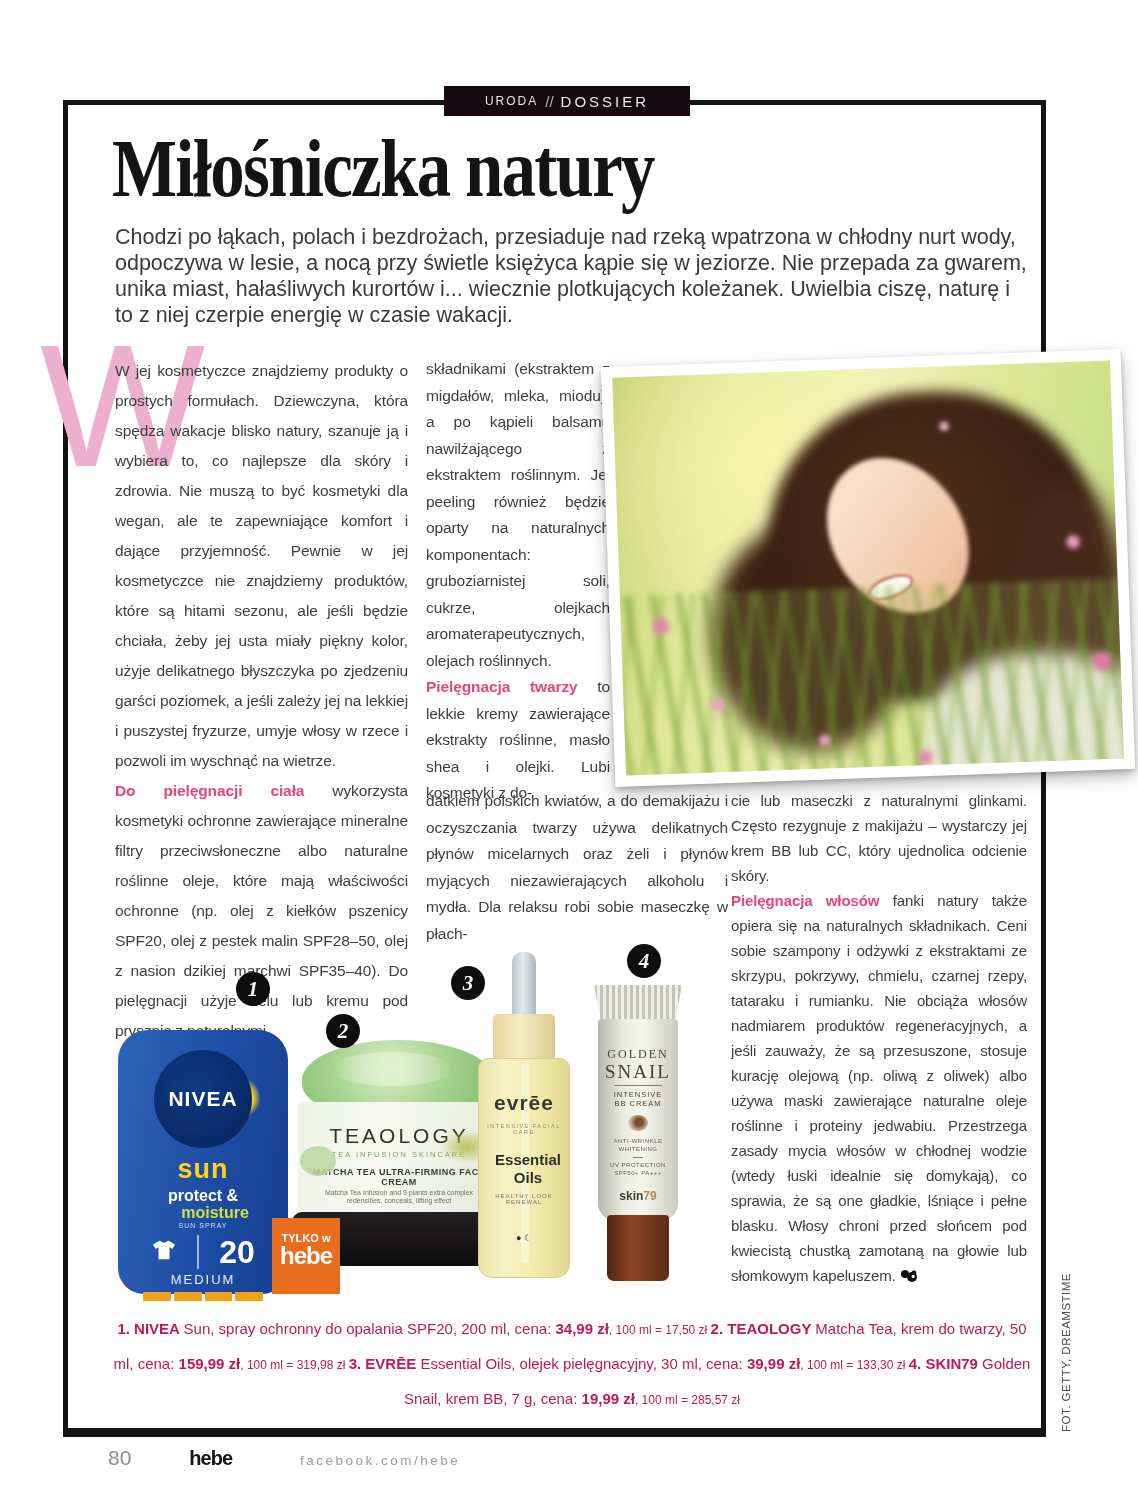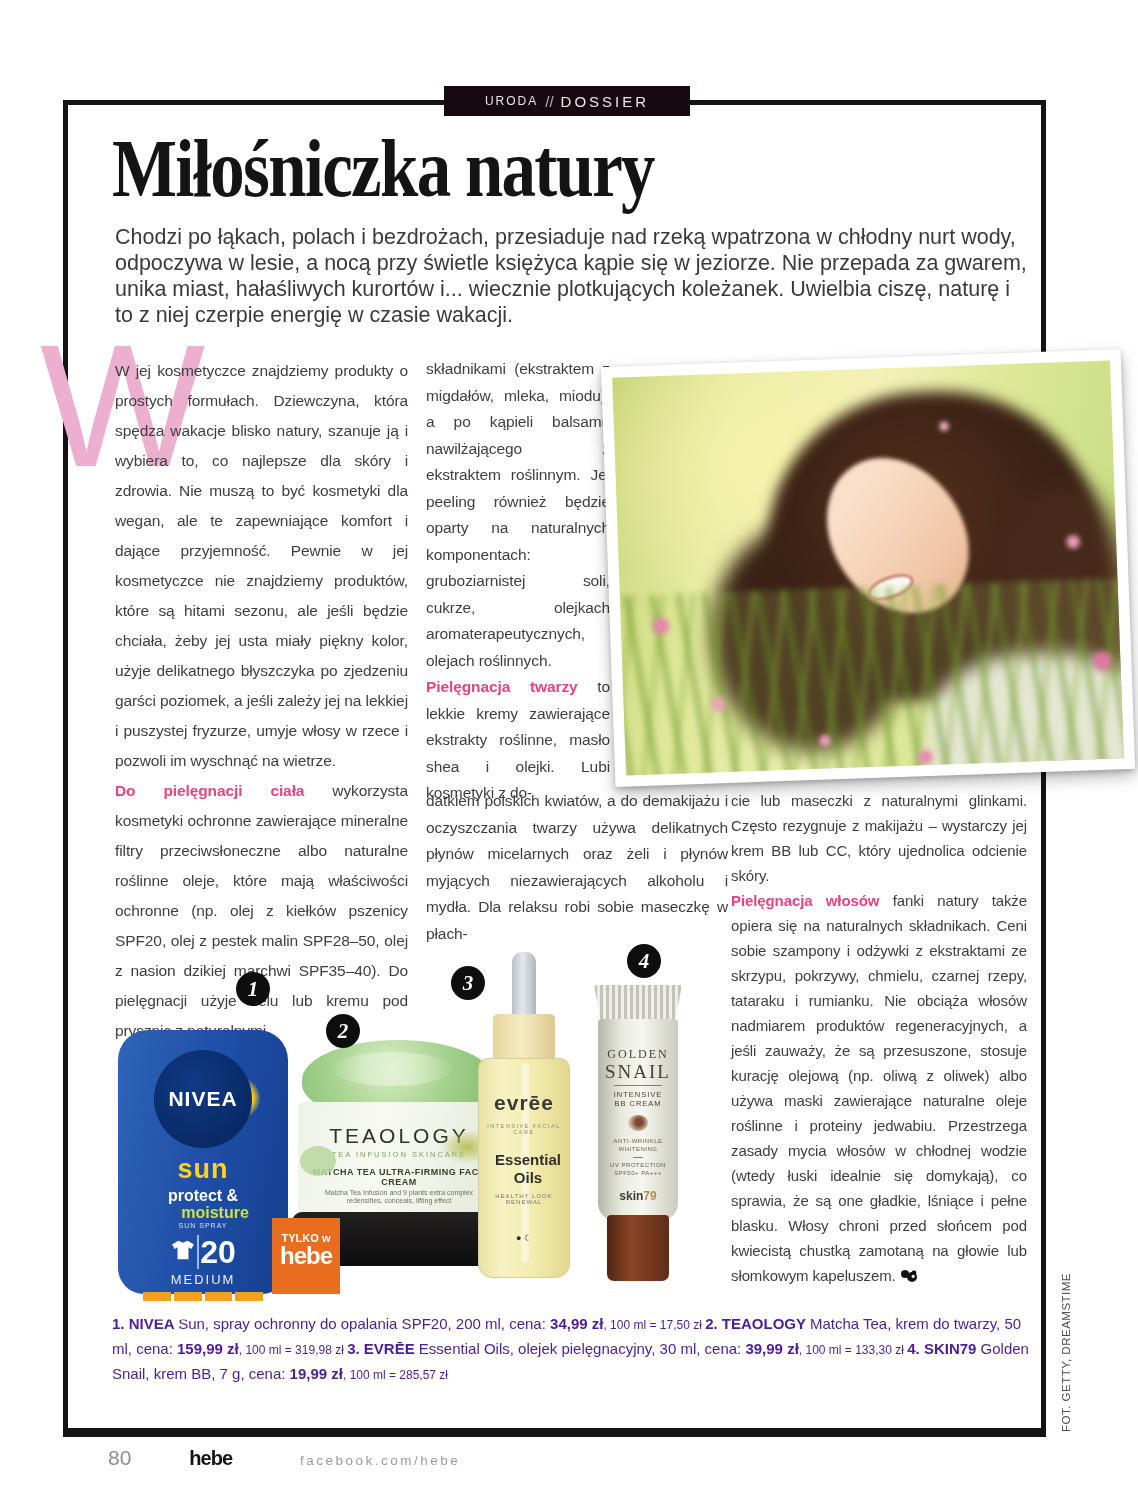--- a/index.html
+++ b/index.html
@@ -106,21 +106,21 @@
     color:#fff; font-weight:bold; font-size:21px; letter-spacing:1px; }
   #nivea .sun-word { position:absolute; left:0; top:124px; width:100%; text-align:center;
     color:#ffd21c; font-size:27px; font-weight:bold; letter-spacing:1px; }
   #nivea .l1 { position:absolute; left:0; top:157px; width:100%; text-align:center;
     color:#fff; font-size:16px; font-weight:bold; line-height:17px; }
   #nivea .l2 { position:absolute; left:0; top:174px; width:100%; text-align:center;
     color:#cde048; font-size:16px; font-weight:bold; line-height:17px;padding-left:24px; }
   #nivea .l3 { position:absolute; left:0; top:192px; width:100%; text-align:center;
     color:#cfe0ff; font-size:7px; letter-spacing:1px; }
   #nivea .spf-row { position:absolute; left:0; top:202px; width:100%; height:40px;
-    display:flex; align-items:center; justify-content:center; gap:1px; }
+    display:flex; align-items:center; justify-content:center; gap:20px; }
   #nivea .spf-div { width:2px; height:34px; background:#9fb6e6; }
   #nivea .spf { color:#fff; font-size:32px; font-weight:bold; }
   #nivea .medium { position:absolute; left:0; top:242px; width:100%; text-align:center;
     color:#e8efff; font-size:13px; letter-spacing:2px; }
   #nivea .strip { position:absolute; left:25px; top:262px; width:120px; height:9px; display:flex; gap:3px; }
   #nivea .strip i { flex:1; background:#f0a21a; }
   #nivea .micro { position:absolute; left:35px; top:277px; width:100px; height:14px;
     background:repeating-linear-gradient(rgba(255,255,255,.55) 0 1px, transparent 1px 4px); }
 
   
@@ -186,22 +186,22 @@
     background:radial-gradient(circle at 55% 45%, #7a4a2e 25%, #a9836a 45%, #d9c9b8 70%); }
   #skin79 .f { font-size:6px; letter-spacing:.5px; line-height:7.5px; color:#6b5a4a; }
   #skin79 .fgap { margin-top:7px; }
   #skin79 .dash { width:10px; height:1px; background:#8a7a68; margin:4px auto; }
   #skin79 .brand { font-size:12px; font-weight:bold; margin-top:12px; color:#3c3c38; }
   #skin79 .brand i { font-style:normal; color:#b98a4a; }
   #skin79 .cap { position:absolute; left:15px; top:230px; width:62px; height:66px;
     background:linear-gradient(90deg,#4f2512,#8a4526 40%,#5f2c16); border-radius:4px 4px 7px 7px; }
 
   
-  #caption { position:absolute; left:112px; top:1312px; width:920px; text-align:left;
-    color:#4c1d95; font-size:15px; line-height:24px; z-index:1; }
+  #caption { position:absolute; left:112px; top:1312px; width:920px; text-align:center;
+    color:#be185d; font-size:15px; line-height:34px; z-index:1; }
   #caption .seg-b { font-weight:bold; }
   #caption .seg-s { font-size:12px; }
   #footer { position:absolute; left:108px; top:1446px; display:flex; align-items:baseline; z-index:1;gap:44px; }
   #footer .pg { color:#8e8e8e; font-size:21px; }
   #footer .logo { color:#141414; font-size:20px; font-weight:bold; letter-spacing:-1px; margin-left:14px; }
   #footer .url { color:#9b9b9b; font-size:13.5px; letter-spacing:2.5px; margin-left:24px; }
   #credit { position:absolute; left:1060px; top:1272px; height:160px;
     writing-mode:vertical-rl; transform:rotate(180deg); font-size:11.5px; color:#4d4d4d;
     letter-spacing:.5px; z-index:1; }
 </style>

